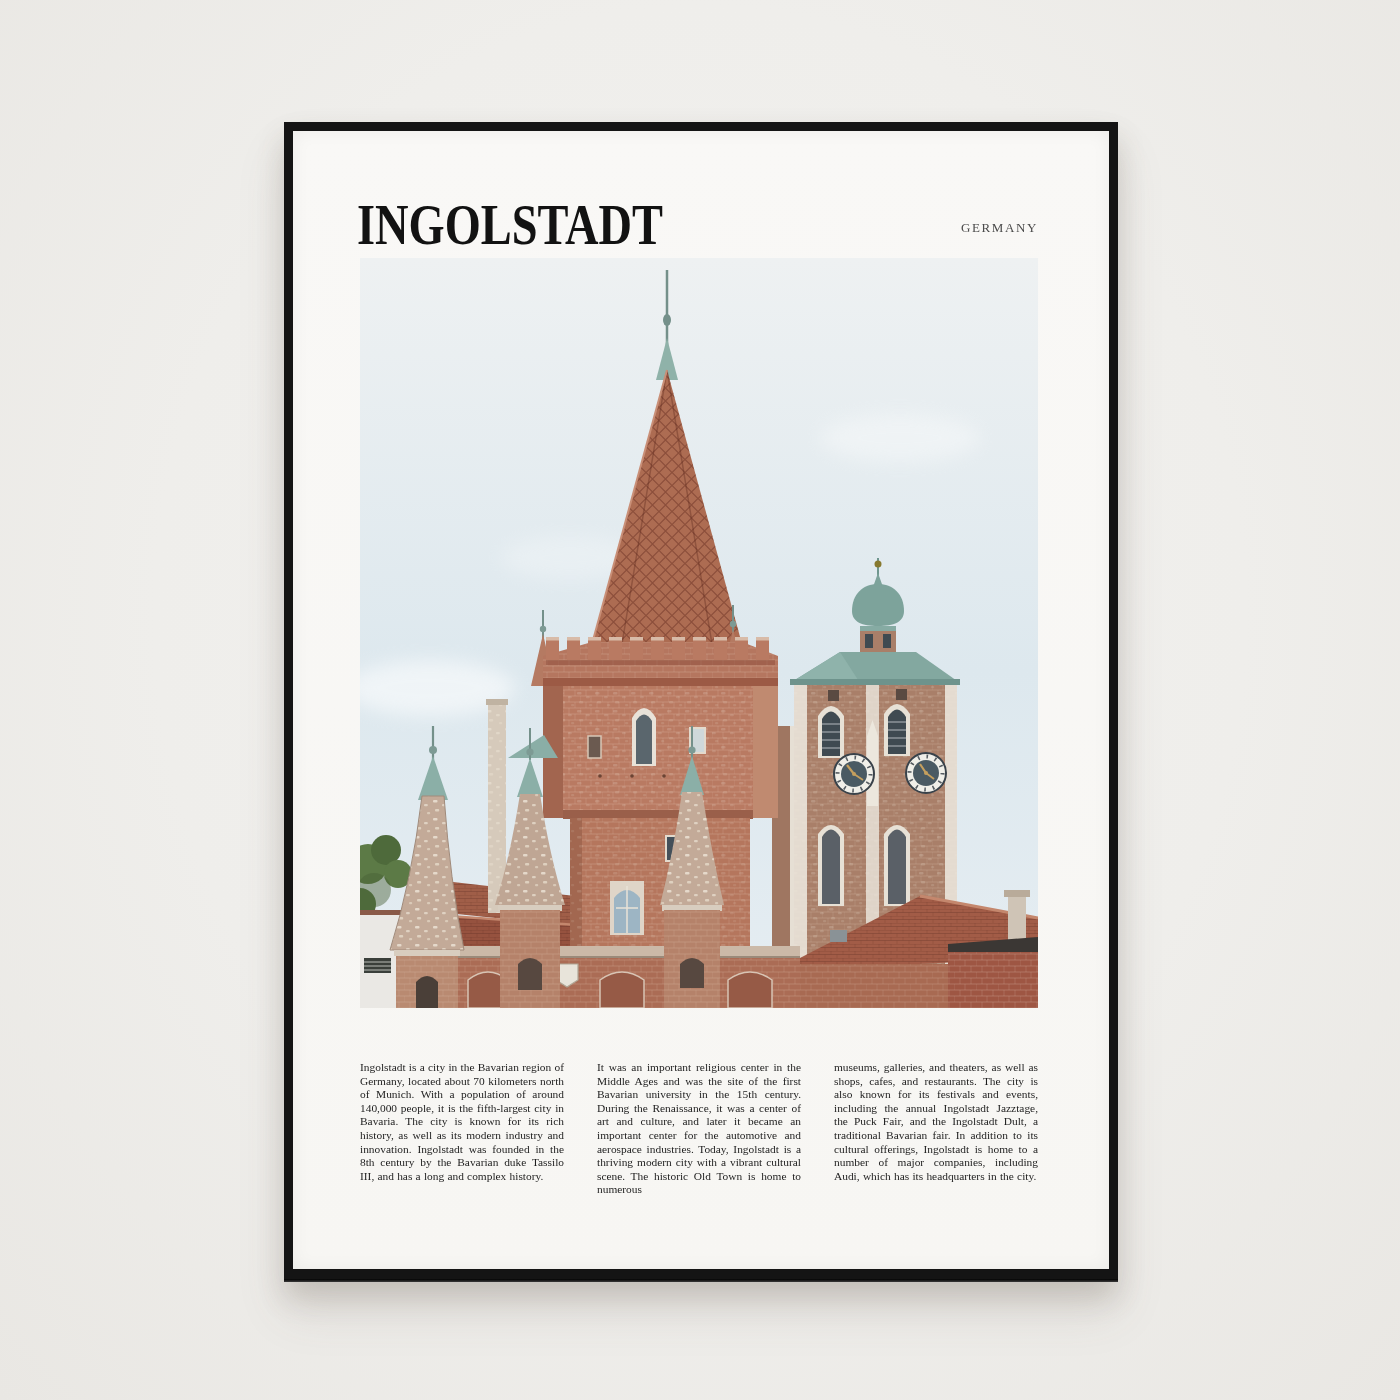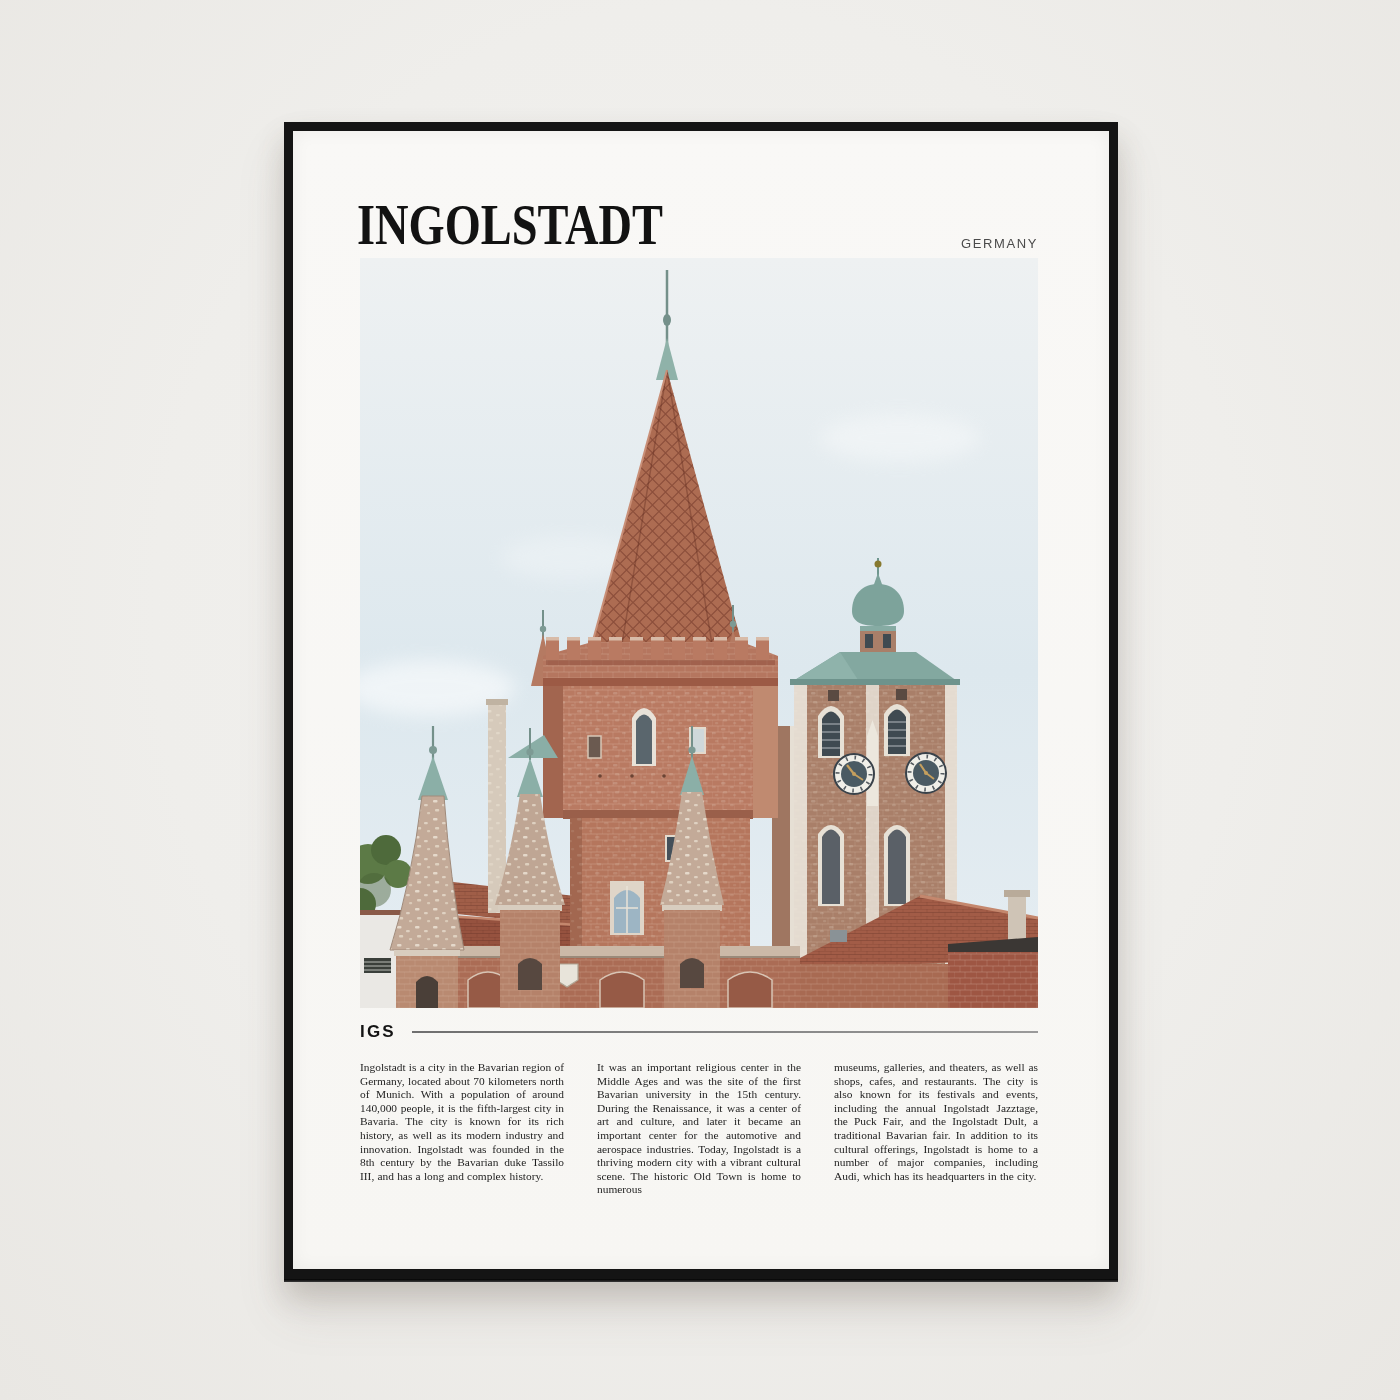--- a/index.html
+++ b/index.html
@@ -22,22 +22,22 @@
     box-shadow:inset 0 0 18px rgba(0,0,0,.05);
   }
   .poster-title{
     position:absolute;left:64px;top:65px;
     font-family:"Liberation Serif", serif;font-weight:bold;font-size:58px;line-height:1;
     color:#121212;letter-spacing:0;transform:scaleX(.80);transform-origin:left top;
     white-space:nowrap;
   }
   .country{
     position:absolute;right:71px;top:90px;
-    font-family:Liberation Sans, sans-serif;font-size:13px;line-height:13px;
-    letter-spacing:1.6px;color:#4b4b4b;margin-top:16px;
+    font-family:Liberation Serif, serif;font-size:13px;line-height:13px;
+    letter-spacing:1.6px;color:#4b4b4b;
   }
   .photo{position:absolute;left:67px;top:127px;width:678px;height:750px;overflow:hidden;}
   .photo svg{display:block;}
   .code-row{
     position:absolute;left:67px;top:890px;width:678px;height:22px;
     display:flex;align-items:center;gap:16px;
   }
   .code{
     font-family:"Liberation Sans", sans-serif;font-weight:bold;font-size:17px;
     letter-spacing:2.2px;color:#141414;line-height:22px;
@@ -322,24 +322,20 @@
             <path d="M322,534 Q313,597 300,647 L364,647 Q352,597 342,534 Z" fill="#c3aa98"></path>
             <path d="M322,534 Q313,597 300,647 L364,647 Q352,597 342,534 Z" fill="url(#speckle)" opacity=".9"></path>
             <rect x="302" y="647" width="60" height="6" fill="#d8cdbf"></rect>
             <rect x="304" y="652" width="56" height="98" fill="#b5826a"></rect>
             <rect x="304" y="652" width="56" height="98" fill="url(#brick)" opacity=".5"></rect>
             <path d="M320,730 V706 Q332,694 344,706 V730 Z" fill="#574840"></path>
           </g>
         </svg>
       </div>
 
-      <div class="code-row">
-        <span class="code">IGS</span>
-        <span class="rule"></span>
-      </div>
 
       <div class="columns">
         <p>Ingolstadt is a city in the Bavarian region of Germany, located about 70 kilometers north of Munich. With a population of around 140,000 people, it is the fifth-largest city in Bavaria. The city is known for its rich history, as well as its modern industry and innovation. Ingolstadt was founded in the 8th century by the Bavarian duke Tassilo III, and has a long and complex history.</p>
         <p>It was an important religious center in the Middle Ages and was the site of the first Bavarian university in the 15th century. During the Renaissance, it was a center of art and culture, and later it became an important center for the automotive and aerospace industries. Today, Ingolstadt is a thriving modern city with a vibrant cultural scene. The historic Old Town is home to numerous</p>
         <p>museums, galleries, and theaters, as well as shops, cafes, and restaurants. The city is also known for its festivals and events, including the annual Ingolstadt Jazztage, the Puck Fair, and the Ingolstadt Dult, a traditional Bavarian fair. In addition to its cultural offerings, Ingolstadt is home to a number of major companies, including Audi, which has its headquarters in the city.</p>
       </div>
 
     </div>
   </div>
 </div>

